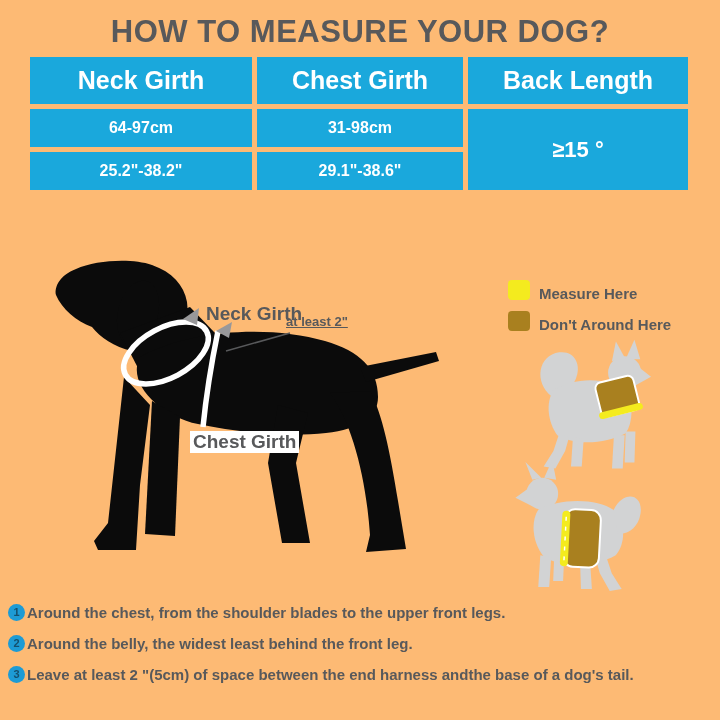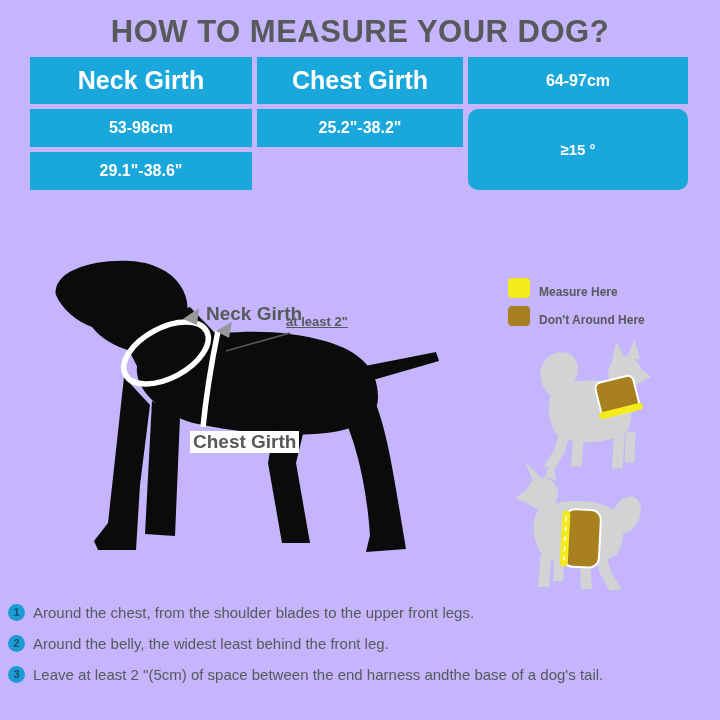--- a/index.html
+++ b/index.html
@@ -7,74 +7,75 @@
     --text-gray:#58595B;
     --measure-yellow:#F4EB1E;
     --dont-measure-brown:#A9801F;
     --dog-gray:#D2D3D4;
     --bullet-blue:#1D9BD5;
     --bullet-num:#14506E;
   }
   *{margin:0;padding:0;box-sizing:border-box;}
   html,body{background:#fff;}
   body{font-family:"Liberation Sans","DejaVu Sans",sans-serif;}
-  .page{position:relative;width:720px;height:720px;background:#c4b5fd;overflow:hidden;}
+  .page{position:relative;width:720px;height:720px;background:#fdba74;overflow:hidden;}
 
   .title{position:absolute;top:14px;left:0;width:100%;text-align:center;
          font-size:31px;font-weight:700;color:var(--text-gray);letter-spacing:.5px;}
 
   
   .m-table{position:absolute;left:30px;top:57px;width:658px;height:133px;
            display:grid;grid-template-columns:222px 206px 1fr;
            grid-template-rows:47px 38px 38px;gap:5px;}
   .cell{background:var(--table-blue);color:#fff;display:flex;align-items:center;
         justify-content:center;font-weight:700;}
   .cell.hdr{font-size:25px;}
   .cell.val{font-size:16px;}
-  .cell.back-val{grid-column:3;grid-row:2/4;font-size:15px;border-radius:10px;}
+  .cell.back-val{grid-column:3;grid-row:2/4;font-size:22px;}
 
   
   .dog-main{position:absolute;left:40px;top:255px;width:420px;height:330px;}
   .dog-main svg{position:absolute;left:0;top:0;}
   .lbl{position:absolute;color:var(--text-gray);font-weight:700;white-space:nowrap;}
   .lbl-neck{left:166px;top:48px;font-size:19px;}
   .lbl-clearance{left:246px;top:59px;font-size:13px;text-decoration:underline;}
   .lbl-chest{left:150px;top:176px;font-size:19px;background:#fff;padding:0 3px;}
 
   
   .legend{position:absolute;left:508px;top:277px;}
   .legend-row{display:flex;align-items:center;margin-bottom:6px;}
   .swatch{width:22px;height:20px;border-radius:4px;flex:0 0 auto;}
   .swatch-yellow{background:var(--measure-yellow);}
   .swatch-brown{background:var(--dont-measure-brown);}
-  .legend-row span{margin-left:9px;font-size:12px;font-weight:700;color:var(--text-gray);margin-top:8px;}
+  .legend-row span{margin-left:9px;font-size:15px;font-weight:700;color:var(--text-gray);margin-top:8px;}
 
   .dog-a{position:absolute;left:530px;top:336px;}
   .dog-b{position:absolute;left:512px;top:460px;}
 
   
   .notes{position:absolute;left:8px;top:604px;width:706px;}
   .note{display:flex;align-items:center;margin-bottom:14px;}
   .note-bullet{width:17px;height:17px;border-radius:50%;background:var(--bullet-blue);
                color:var(--bullet-num);font-size:11px;font-weight:700;line-height:17px;
                text-align:center;flex:0 0 auto;}
-  .note-text{margin-left:8px;font-size:15px;font-weight:400;color:var(--text-gray);white-space:nowrap;}
+  .note-text{margin-left:2px;font-size:15px;font-weight:700;color:var(--text-gray);white-space:nowrap;}
 </style>
 </head>
 <body>
 
 <div class="page">
 
   <div class="title">HOW TO MEASURE YOUR DOG?</div>
 
   <div class="m-table">
     <div class="cell hdr">Neck Girth</div>
     <div class="cell hdr">Chest Girth</div>
+    <div class="cell hdr">Back Length</div>
     <div class="cell val">64-97cm</div>
-    <div class="cell val">53-98cm</div>
+    <div class="cell val">31-98cm</div>
     <div class="cell val back-val">≥15 °</div>
     <div class="cell val">25.2"-38.2"</div>
     <div class="cell val">29.1"-38.6"</div>
   </div>
 
   <div class="dog-main">
     <svg width="420" height="330" viewBox="0 0 420 330">
       <g fill="#0B0B0B">
 
         <path d="M16 40 C14 32 20 20 36 14 C56 5 92 3 112 10 C132 17 144 30 147 47

